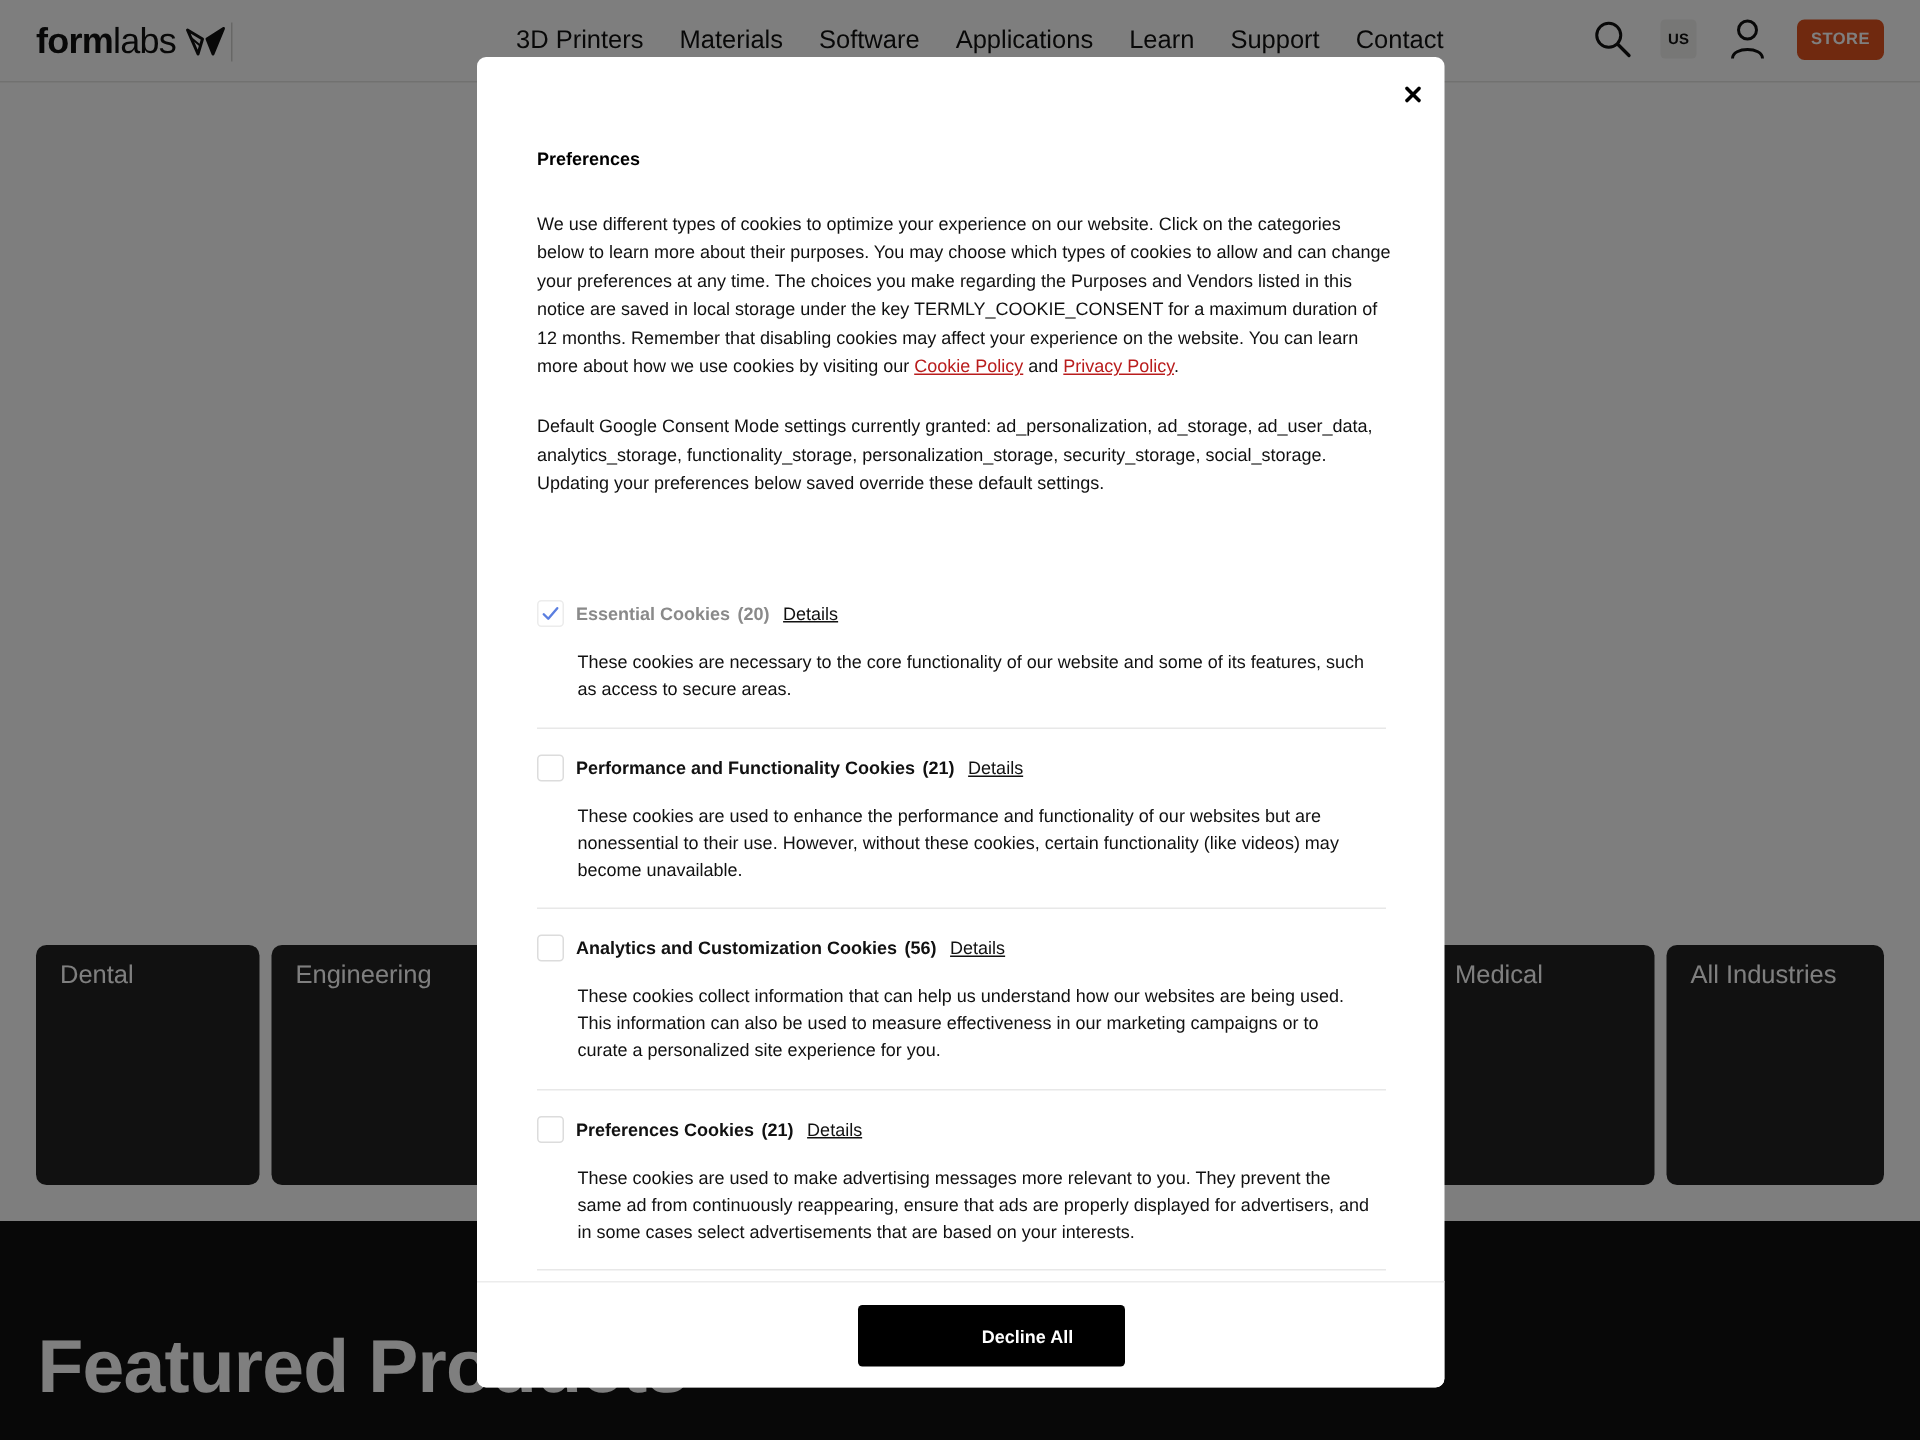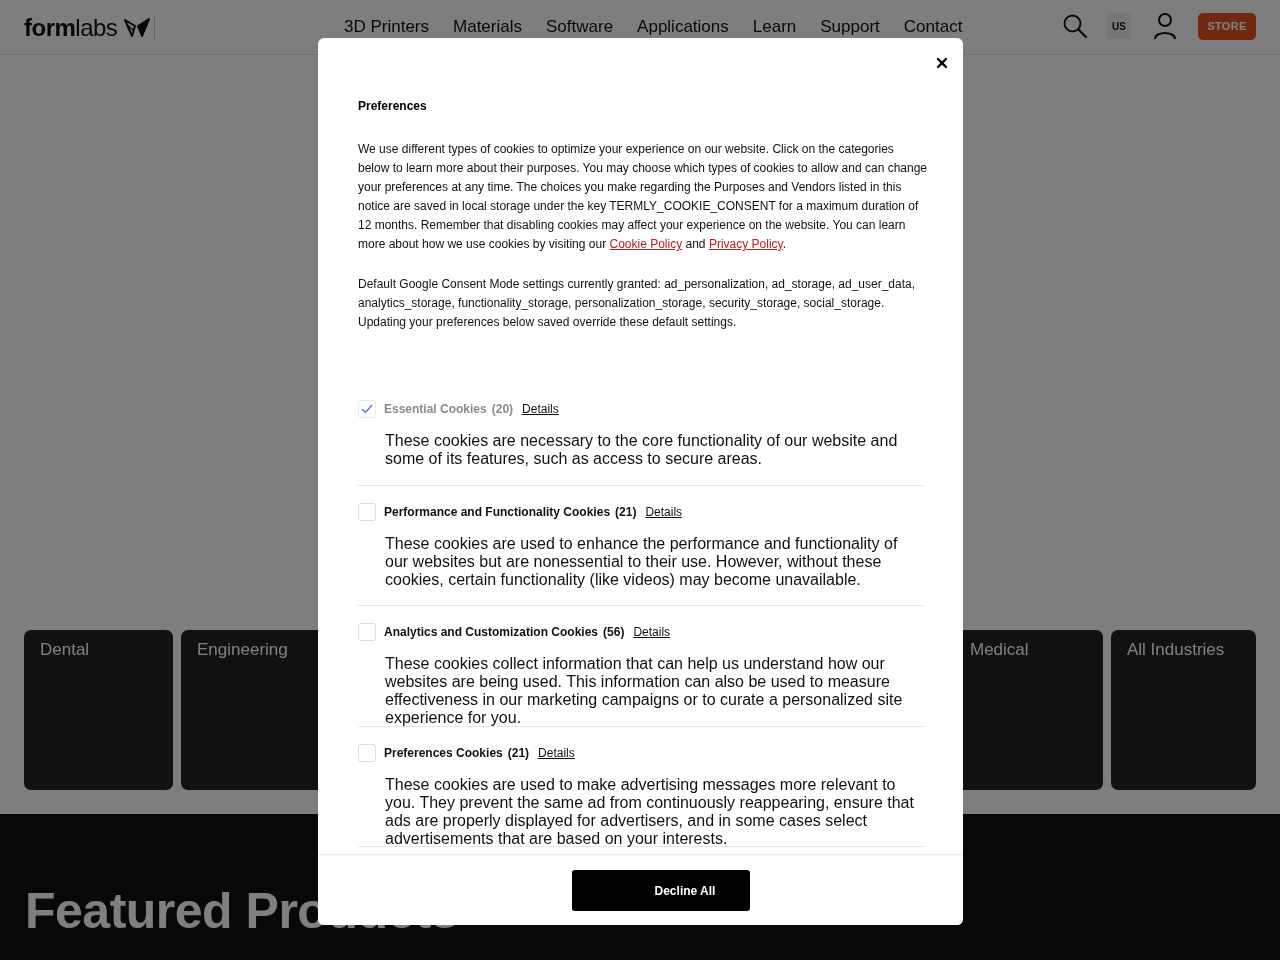--- a/index.html
+++ b/index.html
@@ -45,21 +45,21 @@
 
   .cat { position: absolute; left: 40px; width: 566px; border-bottom: 1px solid #e8e8e8; }
   .cat-head { position: absolute; left: 0; top: 0; height: 18px; display: flex; align-items: center; }
   .checkbox { width: 18px; height: 18px; border: 1px solid #dcdcdc; border-radius: 3px; background: #fff; display: inline-flex; align-items: center; justify-content: center; margin-right: 8px; cursor: pointer; }
   .checkbox.disabled { border-color: #ececec; }
   .cat-name { font-size: 12px; font-weight: 700; color: #111; }
   .cat-name.muted { color: #8a8a8a; }
   .cat-count { font-size: 12px; font-weight: 700; color: #111; margin-left: 5px; }
   .cat-count.muted { color: #8a8a8a; }
   .details-link { font-size: 12px; color: #111; text-decoration: underline; margin-left: 9px; cursor: pointer; }
-  .cat-desc { position: absolute; left: 27px; top: 32px; width: 530px; font-size: 16px; line-height: 18px; color: #111; }
+  .cat-desc { position: absolute; left: 27px; top: 32px; width: 530px; font-size: 12px; line-height: 18px; color: #111; }
 
   .modal-footer { position: absolute; left: 0; top: 816px; width: 645px; height: 71px; border-top: 1px solid #ececec; background: #fff; }
   .btn { position: absolute; top: 15px; width: 178px; height: 41px; background: #000; color: #fff; border-radius: 3px; font-size: 12px; font-weight: 700; display: flex; align-items: center; justify-content: center; cursor: pointer; border: none; font-family: "Liberation Sans", sans-serif; }
   .btn-decline { left: 254px; padding-left: 48px; }
   .btn-allow { left: 442px; }
 </style>
 </head>
 <body>
 
 <div class="page">

